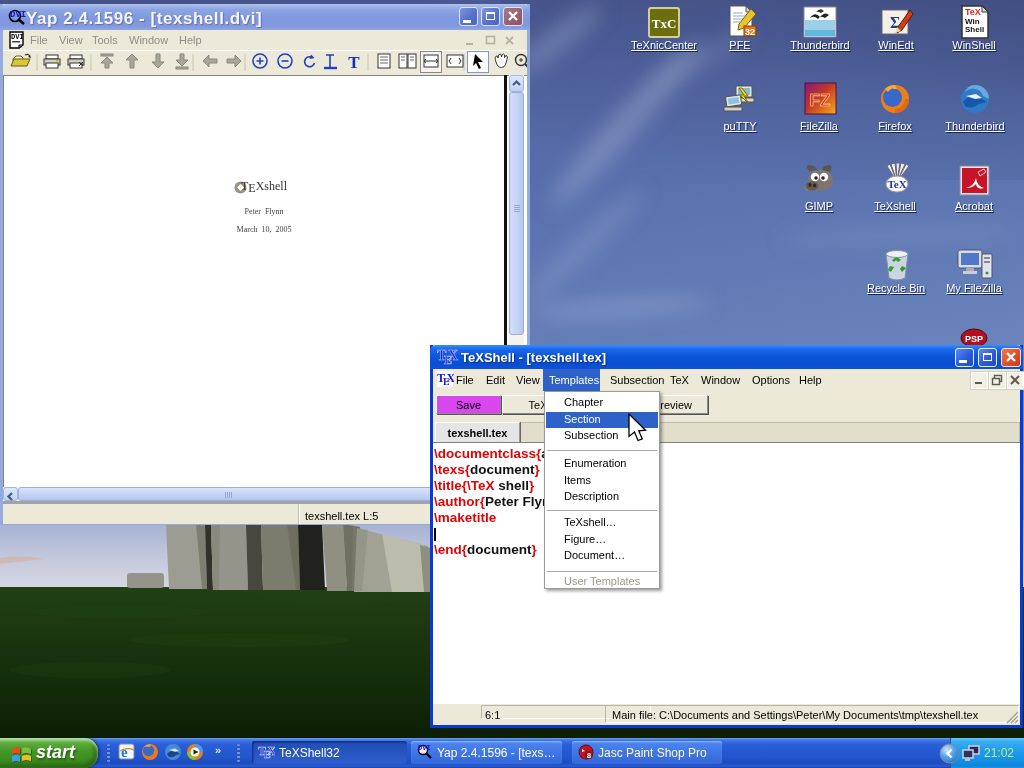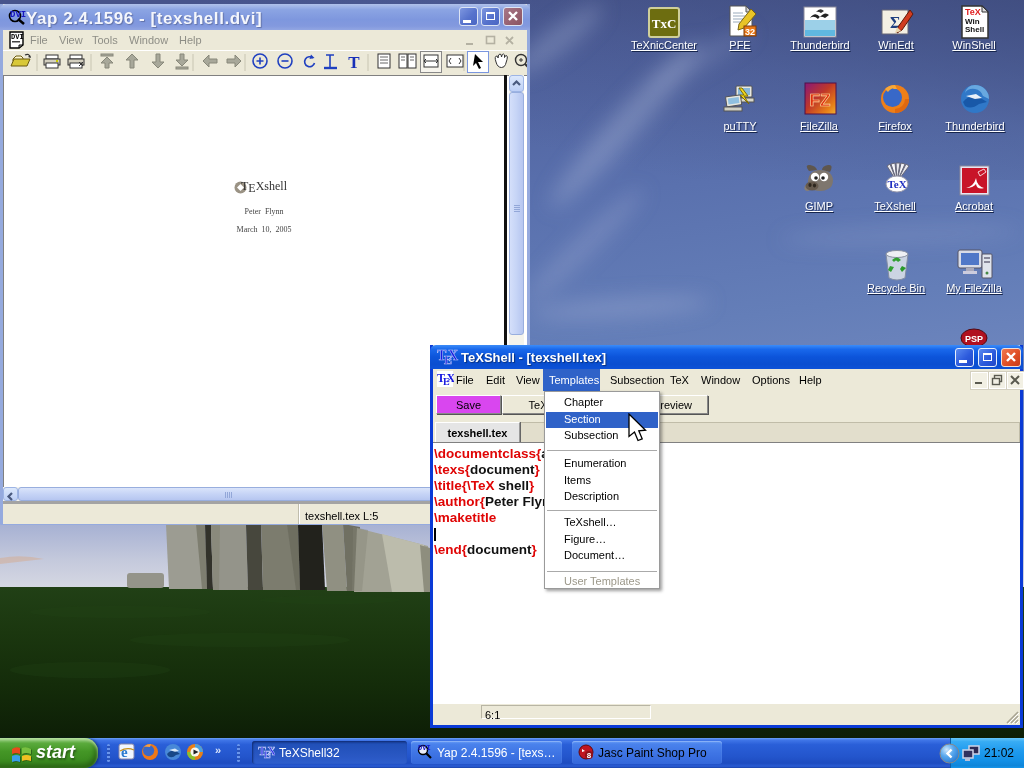--- a/index.html
+++ b/index.html
@@ -500,20 +500,21 @@
 <span style="color:#e00505">\texs{</span>document<span style="color:#e00505">}</span>
 <span style="color:#e00505">\title{\TeX</span> shell<span style="color:#e00505">}</span>
 <span style="color:#e00505">\author{</span>Peter Flynn<span style="color:#e00505">}</span>
 <span style="color:#e00505">\maketitle</span>
 <span style="color:#111">​</span>
 <span style="color:#e00505">\end{</span>document<span style="color:#e00505">}</span></div>
   <div class="abs" style="left:434px;top:528px;width:1.5px;height:13px;background:#000;"></div>
 
   <div class="abs" style="left:433px;top:704px;width:587px;height:21px;background:#ece9d8;font-size:11px;">
     <div class="abs" style="left:0px;top:1px;width:170px;height:14px;border:1px solid #b8b5a4;border-right-color:#fff;border-bottom-color:#fff;box-sizing:border-box;padding:3px 17px 0 3px;margin-left:48px;">6:1</div>
+    <div class="abs" style="left:172px;top:1px;width:414px;height:18px;border:1px solid #b8b5a4;border-right-color:#fff;border-bottom-color:#fff;box-sizing:border-box;padding:3px 0 0 6px;">Main file: C:\Documents and Settings\Peter\My Documents\tmp\texshell.tex</div>
     <svg class="abs" style="left:572px;top:6px" width="14" height="14">
           <g stroke="#a8a492" stroke-width="1.6">
             <line x1="13" y1="2" x2="2" y2="13"></line>
             <line x1="13" y1="6" x2="6" y2="13"></line>
             <line x1="13" y1="10" x2="10" y2="13"></line>
           </g>
           <g stroke="#fff" stroke-width="1">
             <line x1="14" y1="3" x2="3" y2="14"></line>
             <line x1="14" y1="7" x2="7" y2="14"></line>
             <line x1="14" y1="11" x2="11" y2="14"></line>
@@ -604,34 +605,34 @@
         <text x="1" y="6" font-size="7" font-weight="bold" fill="#1818d0" font-family="Liberation Mono">DVI</text>
       </svg>
   <div class="abs" style="left:437px;top:746px;color:#fff;font-size:12px;text-align:right;">Yap 2.4.1596 - [texs…</div>
   <div class="abs" style="left:572px;top:741px;width:150px;height:23px;border-radius:3px;background:linear-gradient(180deg,#5f96f4 0%,#4a82ec 14%,#3e74e4 55%,#3467da 100%);box-shadow:inset 0 1px 1px #8cb4f8;"></div>
   <svg class="abs" style="left:578px;top:744px" width="17" height="17">
         <circle cx="8" cy="8" r="7" fill="#c01420" stroke="#600810"></circle>
         <circle cx="11" cy="11" r="4" fill="#901018"></circle>
         <text x="11" y="14" font-size="8" font-weight="bold" fill="#fff" text-anchor="middle">8</text>
         <path d="M4 5 l3 2 -3 1 Z" fill="#fff"></path>
       </svg>
-  <div class="abs" style="left:598px;top:746px;color:#000000;font-size:12px;">Jasc Paint Shop Pro</div>
+  <div class="abs" style="left:598px;top:746px;color:#fef9c3;font-size:12px;">Jasc Paint Shop Pro</div>
 
   <div class="abs" style="left:950px;top:738px;width:74px;height:30px;background:linear-gradient(180deg,#66c6fa 0%,#38acf4 12%,#1e9aee 45%,#1390e6 75%,#0f86da 92%,#1694e8 100%);border-left:1px solid #0a5ea8;box-sizing:border-box;"></div>
   <svg class="abs" style="left:939px;top:743px" width="21" height="21">
         <defs>
           <radialGradient id="chev" cx="0.35" cy="0.3" r="0.9">
             <stop offset="0" stop-color="#cfe6fb"></stop>
             <stop offset="0.4" stop-color="#58a8ee"></stop>
             <stop offset="1" stop-color="#1668c8"></stop>
           </radialGradient>
         </defs>
         <circle cx="10.5" cy="10.5" r="9.5" fill="url(#chev)" stroke="#888" stroke-width="1"></circle>
         <path d="M12.5 6.5 L8.5 10.5 L12.5 14.5" stroke="#fff" stroke-width="2.4" fill="none"></path>
       </svg>
   <svg class="abs" style="left:962px;top:745px" width="18" height="17">
         <rect x="7" y="1" width="10" height="8" fill="#2a2a55" stroke="#cdd3e8" stroke-width="1.5"></rect>
         <rect x="1" y="5" width="10" height="8" fill="#31315e" stroke="#cdd3e8" stroke-width="1.5"></rect>
         <rect x="3" y="13" width="5" height="3" fill="#b8c0d8"></rect>
       </svg>
-  <div class="abs" style="left:984px;top:746px;color:#000000;font-size:12px;">21:02</div>
+  <div class="abs" style="left:984px;top:746px;color:#bef264;font-size:12px;">21:02</div>
 </div>
 </div>
 
 </body></html>

